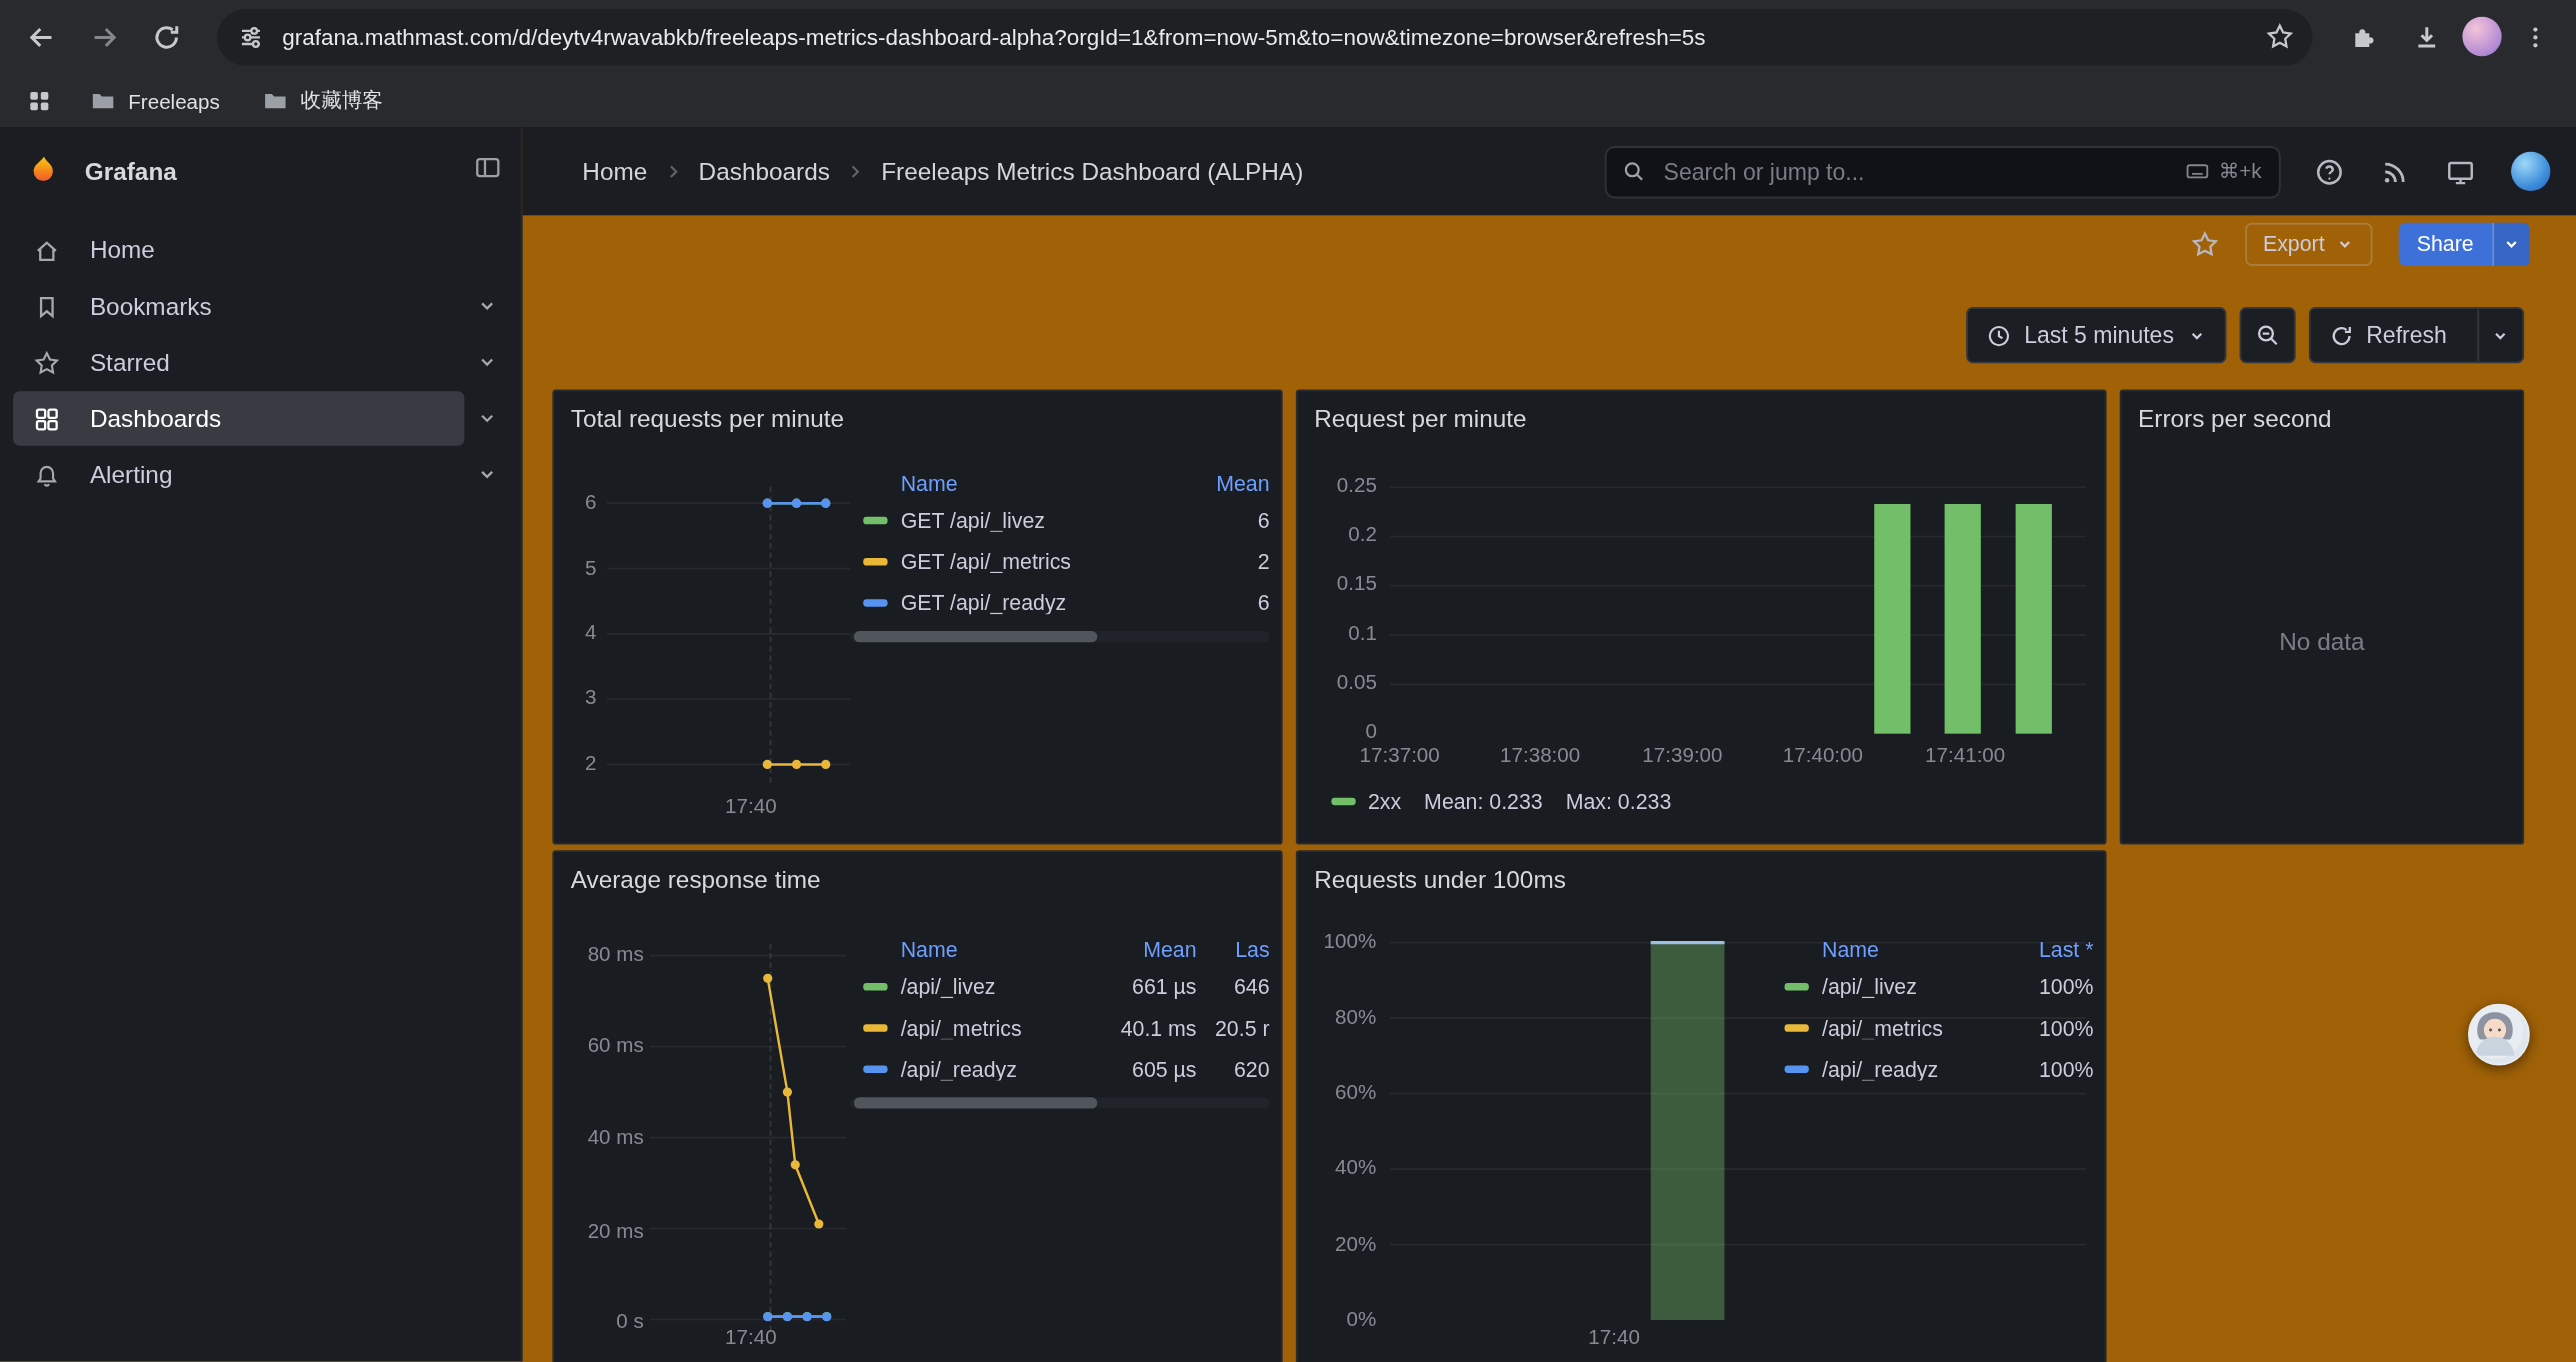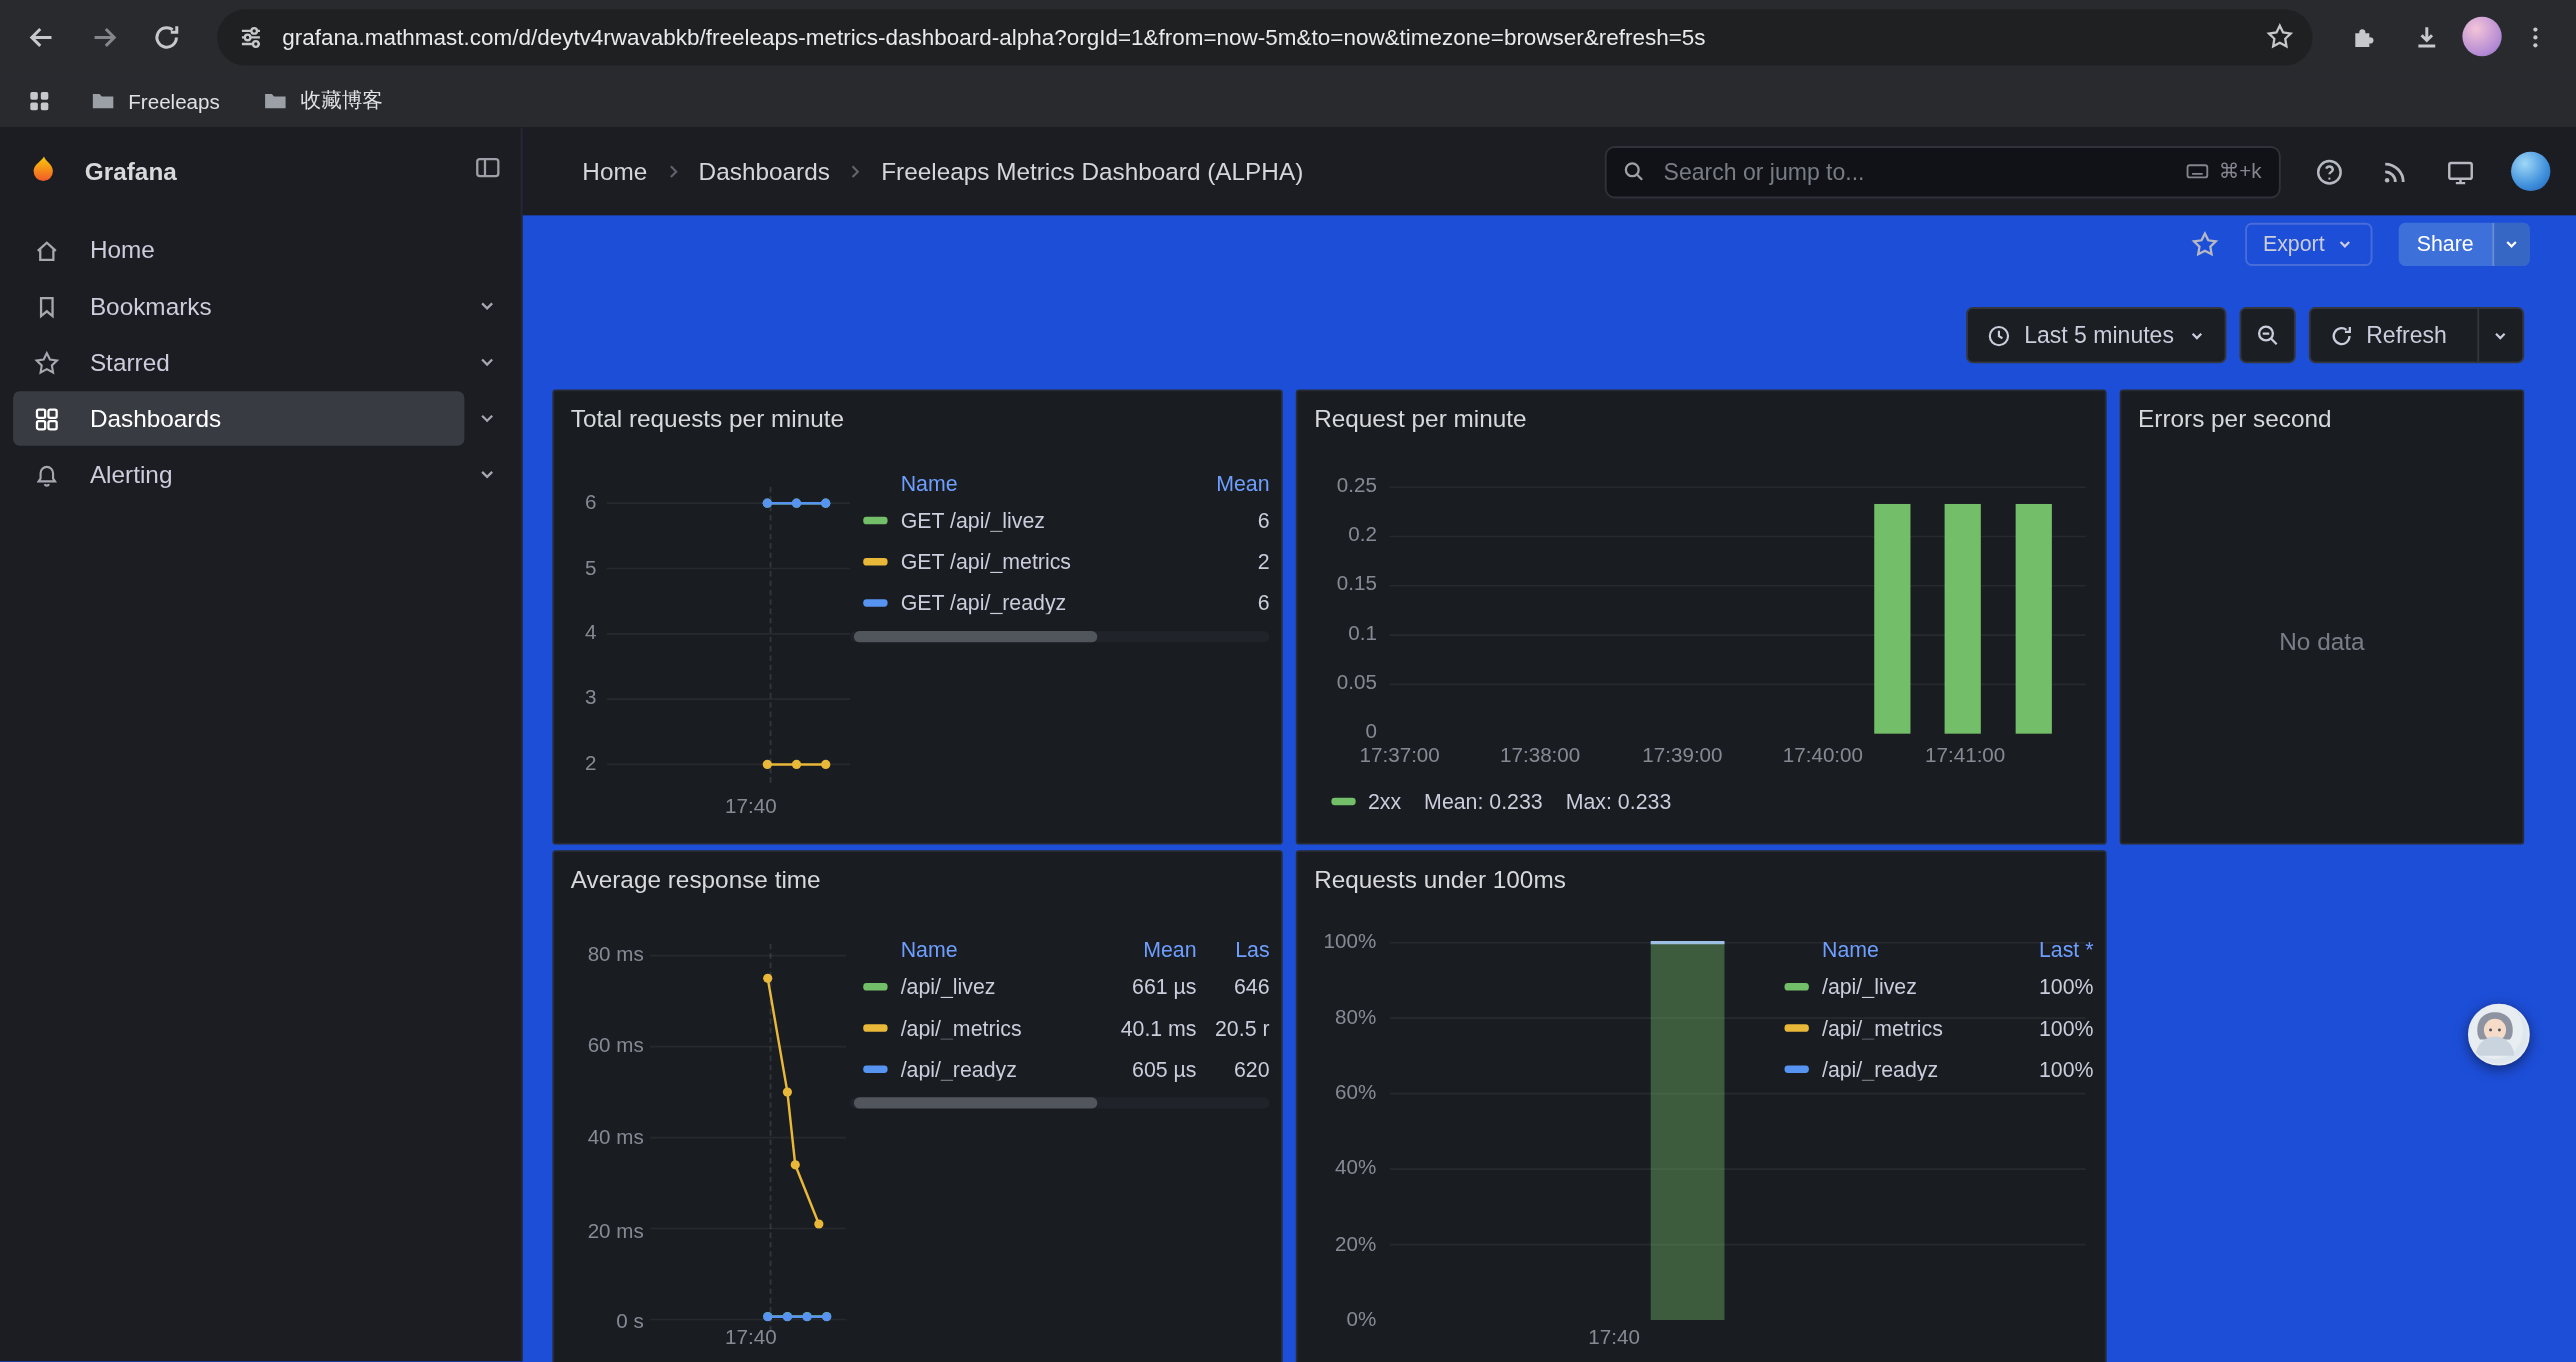--- a/index.html
+++ b/index.html
@@ -1,16 +1,16 @@
 <!DOCTYPE html>
 <html style="font-size:14px"><head>
 <meta charset="utf-8">
 <style>
   html,body{margin:0;padding:0;background:#0c0d10;}
-  #viewport{position:relative;width:2576px;height:1363px;overflow:hidden;background:#1d4ed8;}
+  #viewport{position:relative;width:2576px;height:1363px;overflow:hidden;background:#a16207;}
   #app{position:absolute;left:0;top:0;width:1376px;height:728px;transform:scale(1.87253);transform-origin:0 0;
        font-family:"Liberation Sans","DejaVu Sans",sans-serif;color:#ccccdc;overflow:hidden;}
   svg{display:block;}
 
   
   .chrome-bar{position:absolute;left:0;top:0;width:1376px;height:39px;background:#282a2e;display:flex;align-items:center;padding:0 7px;gap:3.5px;box-sizing:border-box;}
   .ibtn{width:30px;height:30px;border-radius:50%;display:flex;align-items:center;justify-content:center;color:#c6c8cb;flex:0 0 auto;}
   .ibtn.dim{color:#83868a;}
   .omnibox{flex:1;height:30px;margin:0 8.8px;background:#1e2022;border-radius:15px;display:flex;align-items:center;padding:0 10.5px;gap:8px;min-width:0;}
   .omnibox input{flex:1;background:transparent;border:none;outline:none;color:#e8eaed;font-size:12px;font-family:inherit;min-width:0;}

